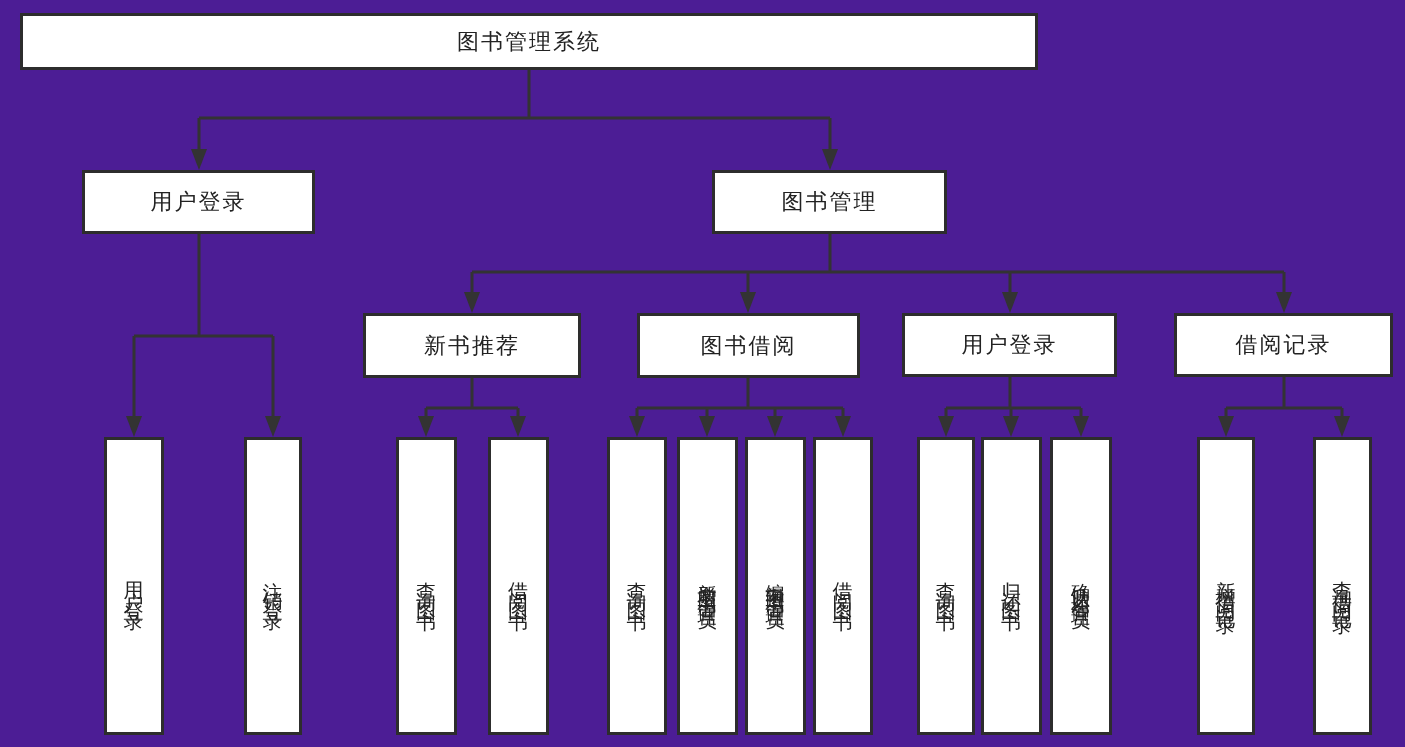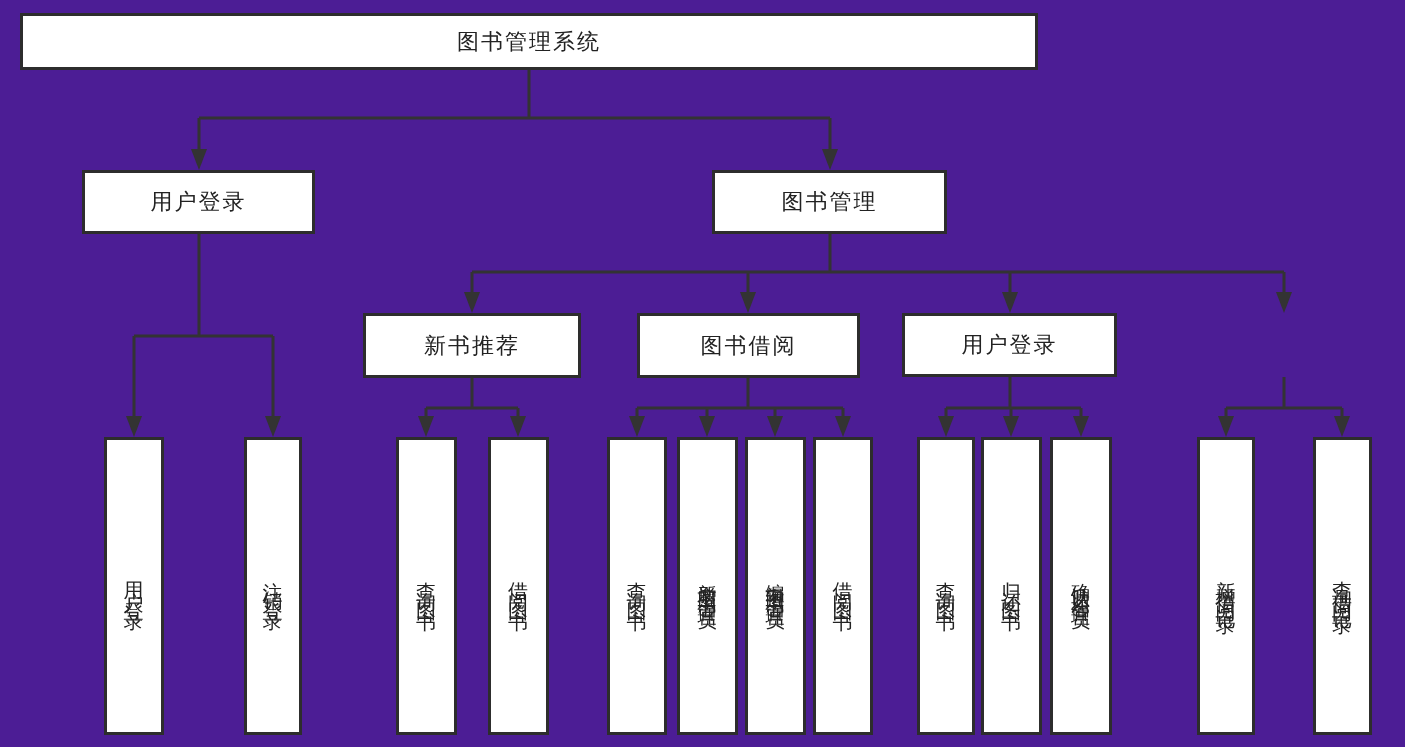--- a/index.html
+++ b/index.html
@@ -127,20 +127,23 @@
 
   <div class="node h" style="left:712px; top:170px; width:235px; height:64px">
     <span class="hl">图书管理</span>
   </div>
   <div class="node h" style="left:637px; top:313px; width:223px; height:65px">
     <span class="hl">图书借阅</span>
   </div>
   <div class="node h" style="left:902px; top:313px; width:215px; height:64px">
     <span class="hl">用户登录</span>
   </div>
+  <div class="node h" style="left:1174px; top:313px; width:219px; height:64px">
+    <span class="hl">借阅记录</span>
+  </div>
 
   <div class="node v" style="left:104px; top:437px; width:60px; height:298px">
     <span class="vl">用户登录</span>
   </div>
   <div class="node v" style="left:244px; top:437px; width:58px; height:298px">
     <span class="vl">注销登录</span>
   </div>
   <div class="node v" style="left:396px; top:437px; width:61px; height:298px">
     <span class="vl">查询图书</span>
   </div>

